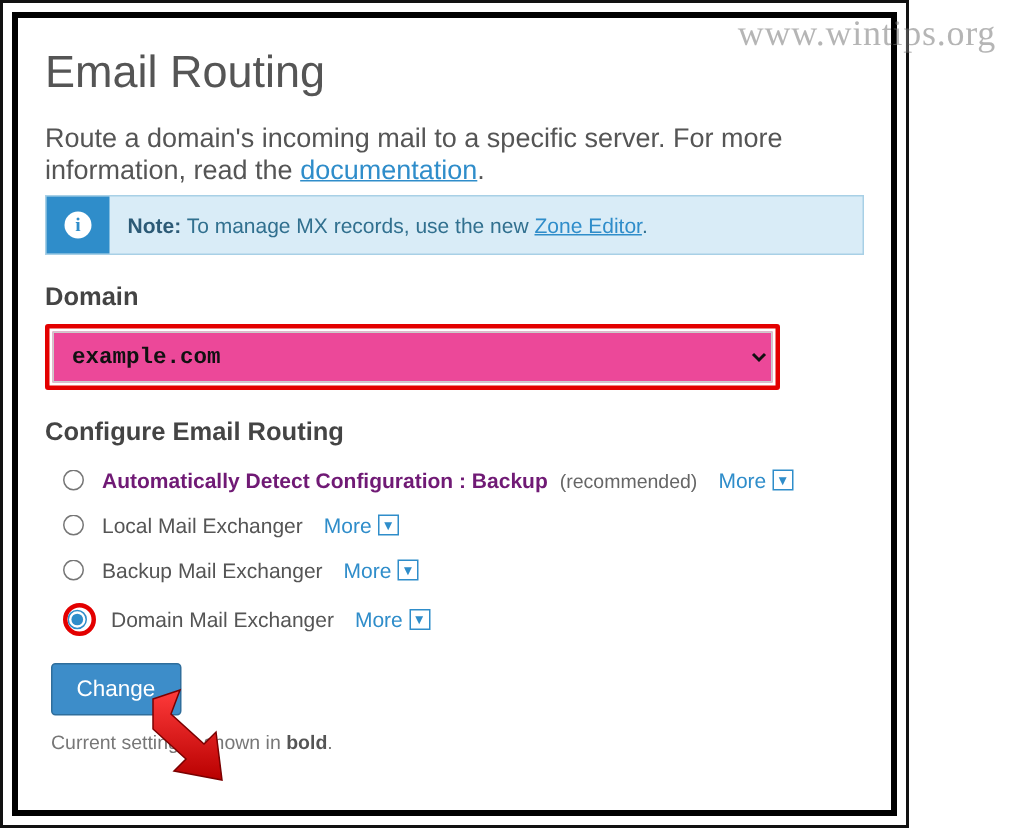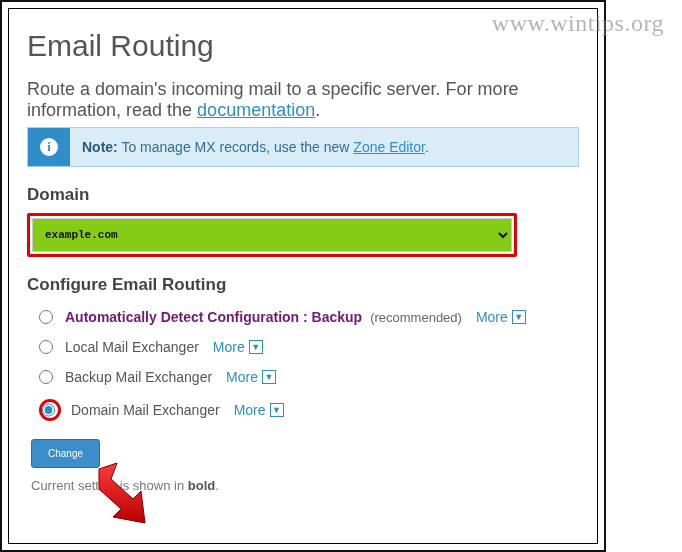--- a/index.html
+++ b/index.html
@@ -27,21 +27,21 @@
     right: 18px;
     font-size: 24px;
     color: rgba(120,120,120,0.55);
     font-family: Georgia, serif;
     letter-spacing: 0.5px;
     pointer-events: none;
     user-select: none;
     z-index: 50;
   }
   .panel {
-    border: 1px solid #000000;
+    border: 4px solid #000000;
     background: #fff;
     padding: 16px 18px 20px 18px;
     height: 100%;
     position: relative;
   }
   h1.page-title {
     font-weight: 300;
     font-size: 30px;
     color: #555;
     margin: 4px 0 16px 0;
@@ -101,26 +101,26 @@
     border: 3px solid #e30000;
     border-radius: 2px;
     padding: 2px;
     width: 490px;
     margin-bottom: 18px;
   }
   .domain-select {
     width: 100%;
     height: 34px;
     border: 1px solid #ccc;
-    font-size: 11px;
+    font-size: 15px;
     font-family: Consolas, "Courier New", monospace;
     font-weight: bold;
     color: #111;
     padding: 0 8px;
-    background: #84cc16;
+    background: #ec4899;
   }
   .radio-list {
     padding-left: 12px;
   }
   .radio-row {
     display: flex;
     align-items: center;
     gap: 8px;
     margin: 14px 0;
     font-size: 14px;
@@ -162,21 +162,21 @@
     display: flex;
     align-items: center;
     justify-content: center;
     margin-right: 2px;
   }
   .radio-emph input { margin: 0; }
   .change-btn {
     background: #3d8dc9;
     border: 1px solid #2f6e9c;
     color: #fff;
-    font-size: 10px;
+    font-size: 15px;
     padding: 8px 16px;
     border-radius: 3px;
     cursor: pointer;
     margin-left: 4px;
     margin-top: 4px;
   }
   .current-note {
     font-size: 13px;
     color: #777;
     margin-top: 10px;

